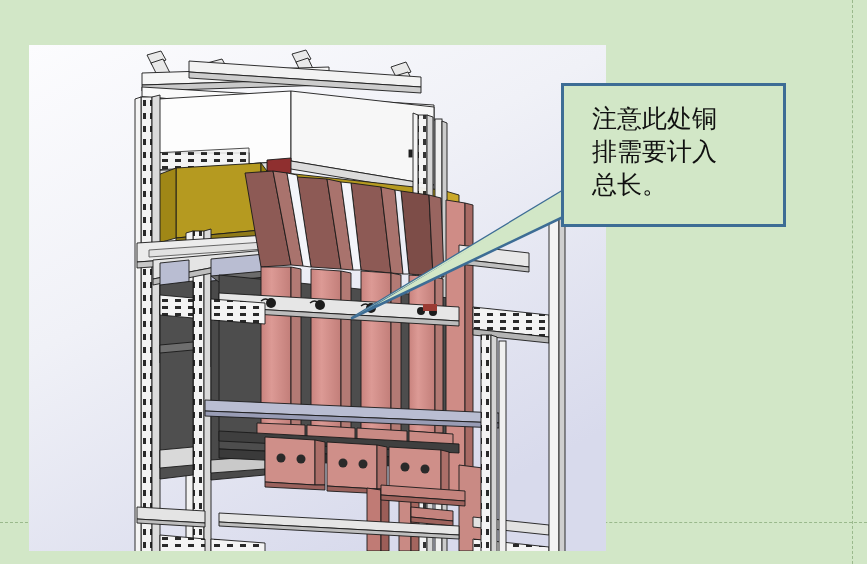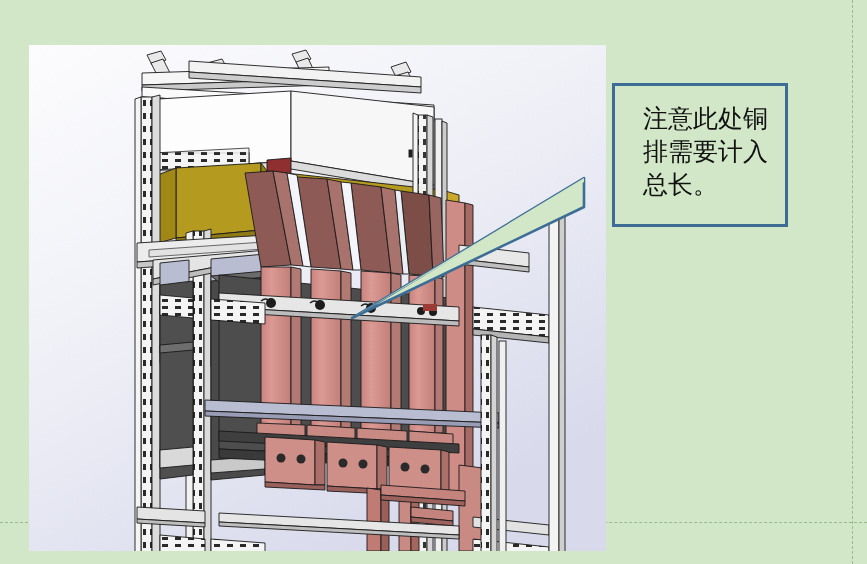--- a/index.html
+++ b/index.html
@@ -30,22 +30,22 @@
   #cad {
     position:absolute; left:29px; top:45px;
     width:577px; height:506px;
     background:linear-gradient(150deg,#fbfbfd 0%,#f2f3f8 38%,#e2e4ee 70%,#dadced 100%);
     overflow:hidden;
   }
   #cad svg { display:block; width:577px; height:506px; }
 
   
   #callout {
-    position:absolute; left:612px; top:83px;
-    width:176px; height:144px;
+    position:absolute; left:561px; top:83px;
+    width:225px; height:144px;
     background:#d2e7c7;
     border:3px solid #3d6d95;
     z-index:6;
   }
   #callout-text {
     position:absolute; left:28px; top:16px;
     width:170px;
     font-family:"DejaVu Serif","Liberation Serif", serif;
     font-size:25px;
     line-height:33px;

